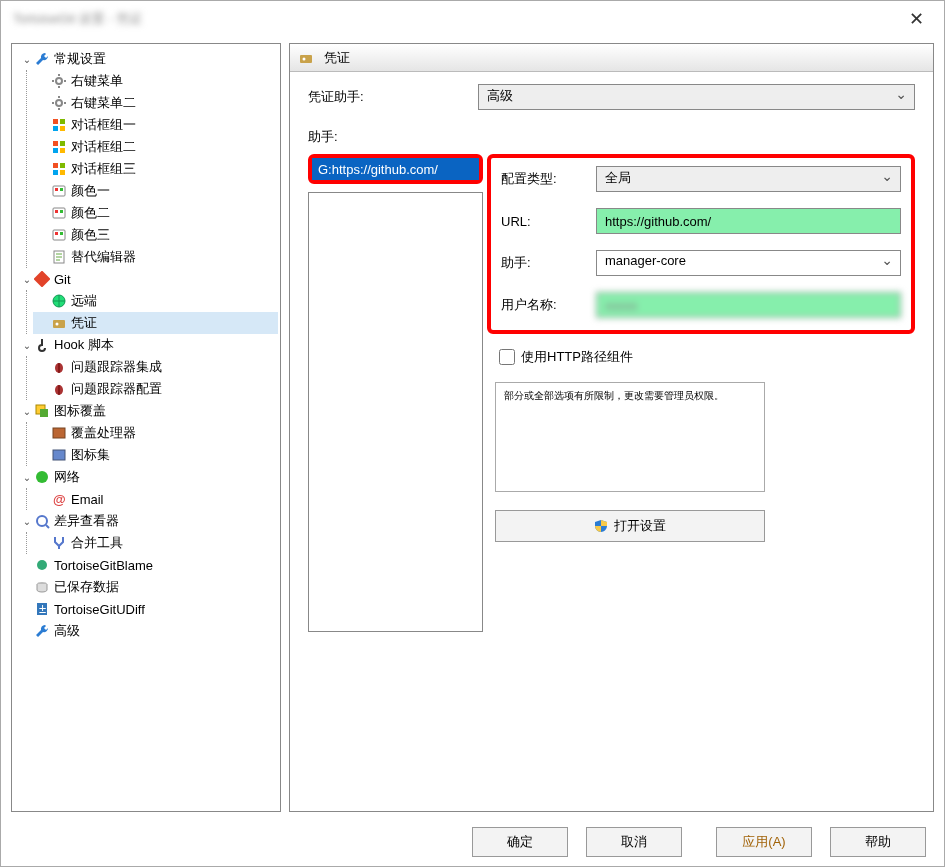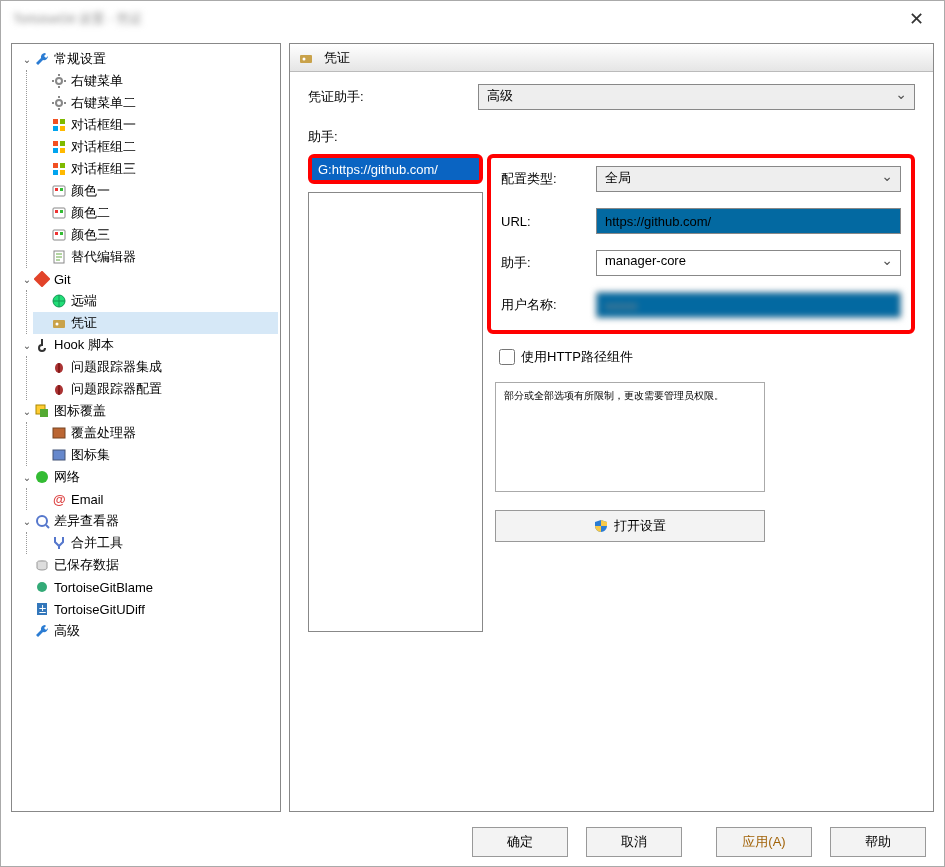--- a/index.html
+++ b/index.html
@@ -20,21 +20,21 @@
 .caret.empty { visibility: hidden; }
 .ico { width: 16px; height: 16px; display: inline-flex; align-items: center; justify-content: center; margin-right: 4px; }
 .child-wrap { position: relative; margin-left: 10px; border-left: 1px dotted #999; padding-left: 6px; }
 .lbl { color: #000; }
 
 .main { flex: 1; border: 1px solid #888; display: flex; flex-direction: column; }
 .main-header { height: 28px; background: linear-gradient(#fff,#e5e5e5); border-bottom: 1px solid #bbb; display: flex; align-items: center; padding: 0 8px; gap: 6px; }
 .main-content { padding: 12px 18px; flex:1; }
 .form-row { display: flex; align-items: center; margin-bottom: 18px; }
 .form-label { width: 170px; }
-.select, .input-text { border: 1px solid #888; height: 26px; padding: 2px 8px; background: #0369a1; }
+.select, .input-text { border: 1px solid #888; height: 26px; padding: 2px 8px; background: #86efac; }
 .select { background: #eee; appearance: none; position: relative; }
 .select-wrap { position: relative; flex:1; }
 .select-wrap::after { content:"⌄"; position:absolute; right:8px; top:2px; color:#555; pointer-events:none; font-size:14px; }
 .select, .select-wrap select { width: 100%; }
 
 .helper-zone { display: flex; gap: 0; align-items: flex-start; }
 .helper-list-wrap { border: 4px solid #f00; border-radius: 6px; width: 175px; height: 30px; margin-right: 4px; }
 .helper-list { background: #fff; height: 100%; }
 .helper-item { background: #0a64c2; color: #fff; padding: 3px 6px; height: 100%; display:flex; align-items:center; }
 .config-box { border: 4px solid #f00; border-radius: 6px; padding: 8px 10px 12px 10px; flex:1; }
@@ -382,36 +382,36 @@
                   </div>
                 </li>
               </ul>
             </div>
           </li>
           <li>
             <div class="row">
               <span class="caret empty">›</span>
               <span class="ico">
                 <svg width="16" height="16">
+                  <circle cx="8" cy="8" r="5" fill="#3a7"></circle>
+                </svg>
+              </span>
+              <span class="lbl">TortoiseGitBlame</span>
+            </div>
+          </li>
+          <li>
+            <div class="row">
+              <span class="caret empty">›</span>
+              <span class="ico">
+                <svg width="16" height="16">
                   <ellipse cx="8" cy="5" rx="5" ry="2" fill="#bbb"></ellipse>
                   <path d="M3 5v6c0 1 2 2 5 2s5-1 5-2V5" fill="#ddd" stroke="#999"></path>
                 </svg>
               </span>
               <span class="lbl">已保存数据</span>
-            </div>
-          </li>
-          <li>
-            <div class="row">
-              <span class="caret empty">›</span>
-              <span class="ico">
-                <svg width="16" height="16">
-                  <circle cx="8" cy="8" r="5" fill="#3a7"></circle>
-                </svg>
-              </span>
-              <span class="lbl">TortoiseGitBlame</span>
             </div>
           </li>
           <li>
             <div class="row">
               <span class="caret empty">›</span>
               <span class="ico">
                 <svg width="16" height="16">
                   <rect x="3" y="2" width="10" height="12" fill="#37b"></rect>
                   <text x="5" y="12" font-size="9" fill="#fff">±</text>
                 </svg>

